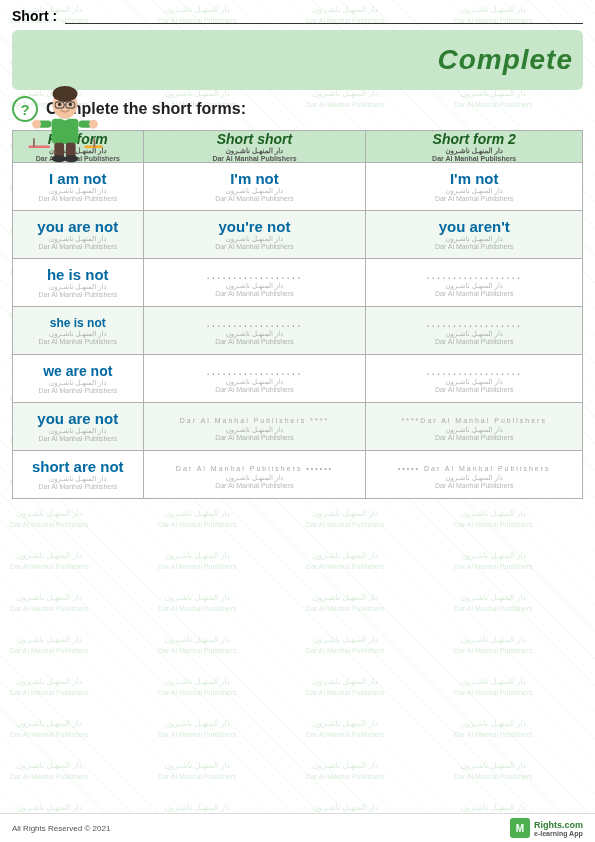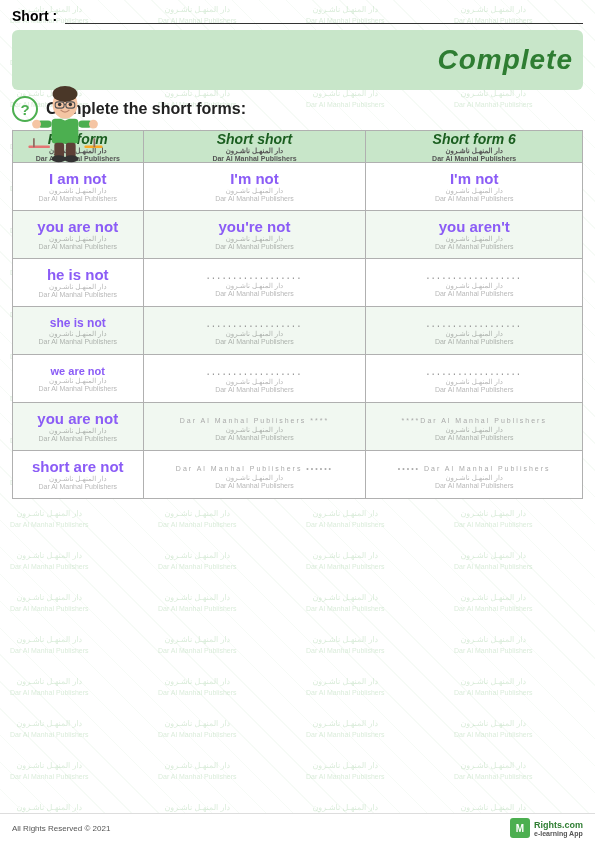--- a/index.html
+++ b/index.html
@@ -138,21 +138,21 @@
       height: 100%;
       display: flex;
       flex-direction: column;
       align-items: center;
       justify-content: center;
     }
 
     .form-cell .english-text {
       font-size: 15px;
       font-weight: bold;
-      color: #8b5cf6;
+      color: #0369a1;
       z-index: 2;
       position: relative;
     }
 
     .form-cell .arabic-pub {
       font-size: 7px;
       color: rgba(0,0,0,0.3);
       z-index: 2;
       position: relative;
       line-height: 1.1;
@@ -389,21 +389,21 @@
       <tr>
         <th class="header-cell">
           <span style="font-style:italic; color:#1b5e20; font-size:14px;">Full form</span>
           <span class="arabic-small" style="color:#555; font-size:7px; direction:rtl;">دار المنهـل ناشـرون<br>Dar Al Manhal Publishers</span>
         </th>
         <th class="header-cell">
           <span style="font-style:italic; color:#1b5e20; font-size:14px;">Short short</span>
           <span class="arabic-small" style="color:#555; font-size:7px; direction:rtl;">دار المنهـل ناشـرون<br>Dar Al Manhal Publishers</span>
         </th>
         <th class="header-cell">
-          <span style="font-style:italic; color:#1b5e20; font-size:14px;">Short form 6</span>
+          <span style="font-style:italic; color:#1b5e20; font-size:14px;">Short form 2</span>
           <span class="arabic-small" style="color:#555; font-size:7px; direction:rtl;">دار المنهـل ناشـرون<br>Dar Al Manhal Publishers</span>
         </th>
       </tr>
     </thead>
     <tbody id="table-body">
     <tr>
           <td class="form-cell row-white">
             <div class="cell-inner">
       <span class="english-text" style="font-size:15px;font-weight:bold;">I am not</span>
       <span class="arabic-pub" style="direction:rtl;">دار المنهـل ناشـرون<br>Dar Al Manhal Publishers</span>
@@ -478,21 +478,21 @@
           <td class="form-cell row-green-light">
             <div class="cell-inner">
         <span class="dots-cell">..................</span>
         <span class="arabic-pub" style="direction:rtl;">دار المنهـل ناشـرون<br>Dar Al Manhal Publishers</span>
       </div>
           </td>
         </tr>
         <tr>
           <td class="form-cell row-white">
             <div class="cell-inner">
-      <span class="english-text" style="font-size:11px;font-weight:bold;">we are not</span>
+      <span class="english-text" style="font-size:14px;font-weight:bold;">we are not</span>
       <span class="arabic-pub" style="direction:rtl;">دار المنهـل ناشـرون<br>Dar Al Manhal Publishers</span>
     </div>
           </td>
           <td class="form-cell row-white">
             <div class="cell-inner">
         <span class="dots-cell">..................</span>
         <span class="arabic-pub" style="direction:rtl;">دار المنهـل ناشـرون<br>Dar Al Manhal Publishers</span>
       </div>
           </td>
           <td class="form-cell row-white">

